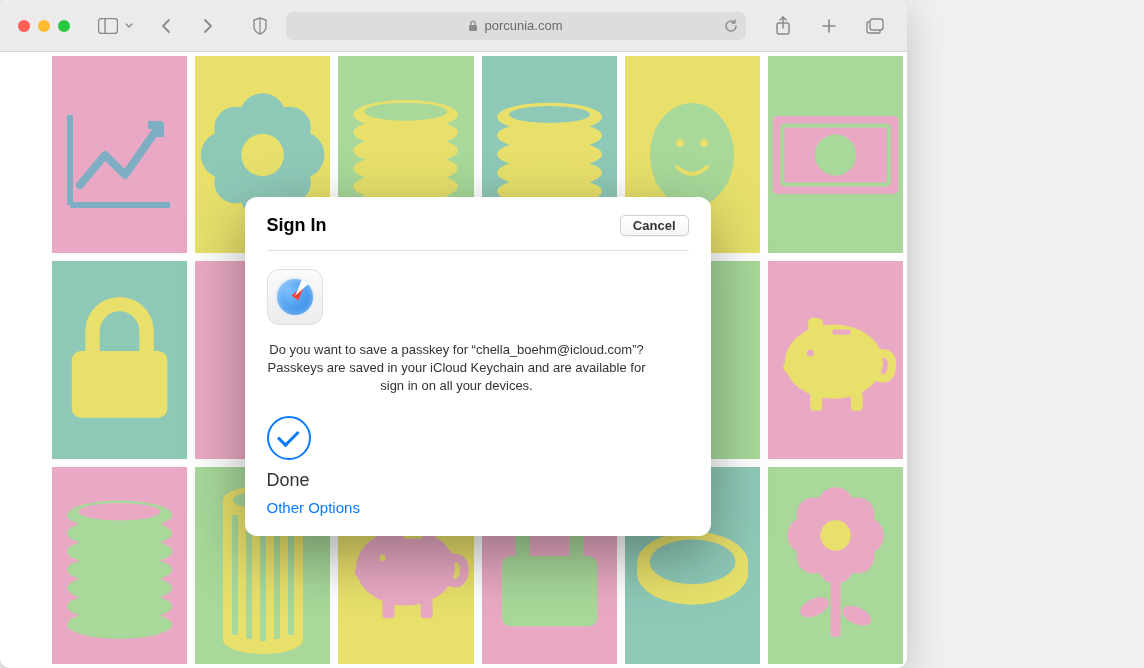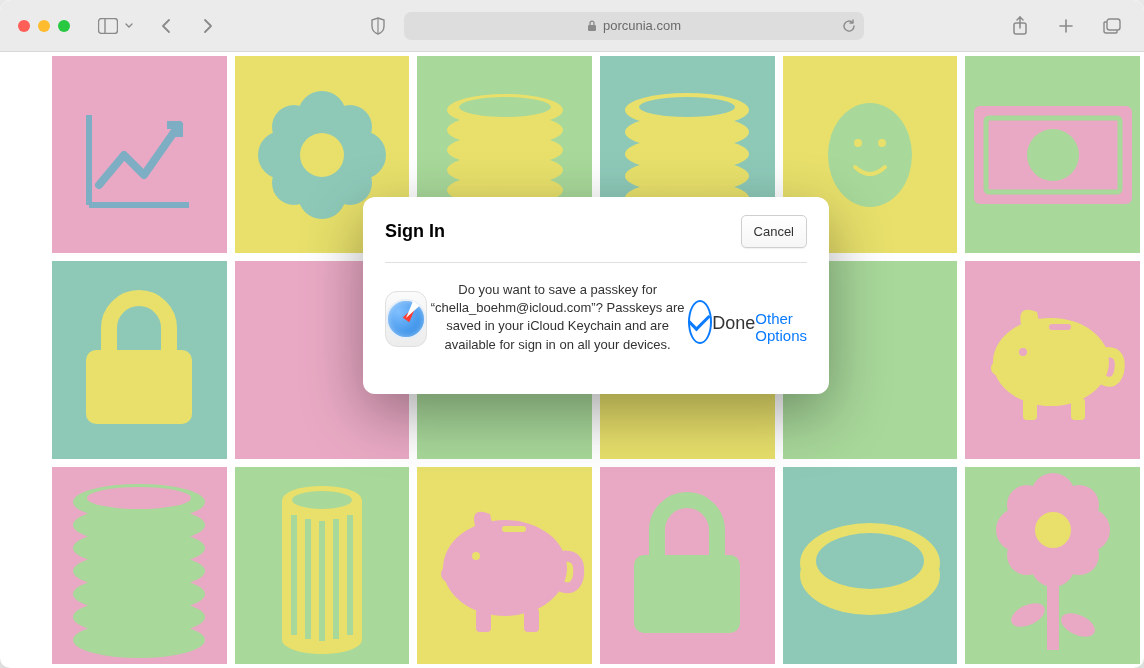--- a/index.html
+++ b/index.html
@@ -8,21 +8,21 @@
       box-sizing: border-box;
     }
     body {
       font-family: -apple-system, BlinkMacSystemFont, "Helvetica Neue", sans-serif;
       background: #f0f0f0;
       width: 1144px;
       height: 668px;
       overflow: hidden;
     }
     .window {
-      width: 1144px;
+      width: 907px;
       height: 668px;
       background: #fff;
       border-radius: 10px;
       overflow: hidden;
       box-shadow: 0 10px 40px rgba(0,0,0,0.2);
       position: relative;
     }
     .titlebar {
       height: 52px;
       background: rgba(234,234,234,0.95);
@@ -149,34 +149,35 @@
       justify-content: space-between;
       padding-bottom: 14px;
       border-bottom: 1px solid rgba(0,0,0,0.12);
     }
     .modal-title {
       font-size: 18px;
       font-weight: 700;
       color: #000;
     }
     .cancel-btn {
-      padding: 8px 12px;
+      padding: 2px 12px;
       font-size: 13px;
       background: linear-gradient(#fff,#f6f6f6);
       border: 1px solid #cfcfcf;
       border-radius: 5px;
       color: #333;
       box-shadow: 0 1px 1px rgba(0,0,0,0.06);
       cursor: pointer;
+      font-weight: bold;
     }
     .modal-body {
       padding-top: 18px;
       display: flex;
-      flex-direction: row;
-      align-items: center;
+      flex-direction: column;
+      align-items: flex-start;
     }
     .app-icon {
       width: 56px;
       height: 56px;
       border-radius: 12px;
       background: linear-gradient(#fbfbfb,#ececec);
       border: 1px solid #e0e0e0;
       display: flex;
       align-items: center;
       justify-content: center;

